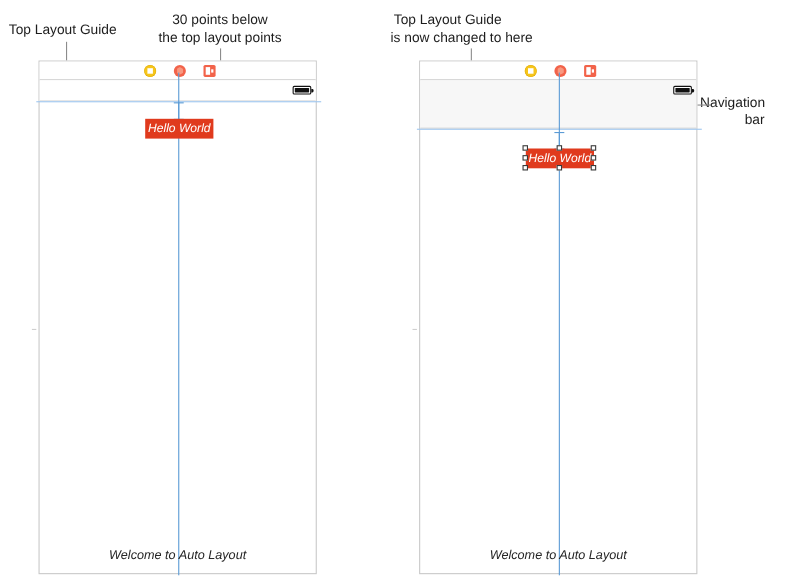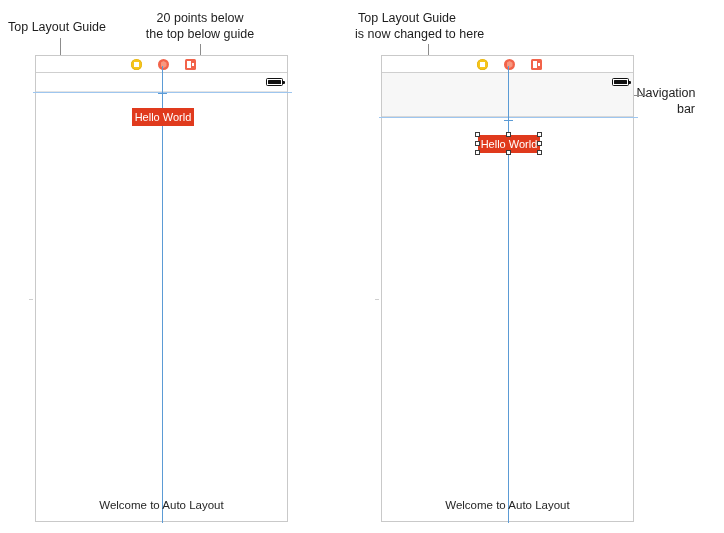--- a/index.html
+++ b/index.html
@@ -32,20 +32,21 @@
   .leader.v{width:1px;}
   .leader.h{height:1px;}
 
   
   .canvas{
     position:absolute;
     background:#ffffff;
     border:1px solid #c9c9c9;
     box-sizing:border-box;
     overflow:visible;
+    font-style:italic;
   }
   .statusbar{
     position:absolute;left:0;right:0;top:0;
     height:17px;
     border-bottom:1px solid #cfcfcf;
     box-sizing:border-box;
     background:#ffffff;
   }
   .navbar-area{
     position:absolute;left:0;right:0;
@@ -175,22 +176,22 @@
   }
 </style>
 </head>
 <body>
 
 <div class="stage">
 
   <div class="annot left" style="left:8px;top:19px;">Top Layout Guide</div>
   <div class="leader v" style="left:60px;top:38px;height:54px;"></div>
 
-  <div class="annot center" style="left:130px;top:10px;width:140px;">20 points below</div>
-  <div class="annot center" style="left:130px;top:26px;width:140px;">the top below guide</div>
+  <div class="annot center" style="left:130px;top:10px;width:140px;">30 points below</div>
+  <div class="annot center" style="left:130px;top:26px;width:140px;">the top layout points</div>
   <div class="leader v" style="left:200px;top:44px;height:60px;"></div>
   <div class="leader h" style="left:168px;top:104px;width:33px;"></div>
 
   <div class="canvas" style="left:35px;top:55px;width:253px;height:467px;">
 
     <div class="statusbar"></div>
     <div class="ibicons" style="left:95px;">
       <span class="ib-ico stop"></span>
       <span class="ib-ico cube"></span>
       <span class="ib-ico exit"></span>

